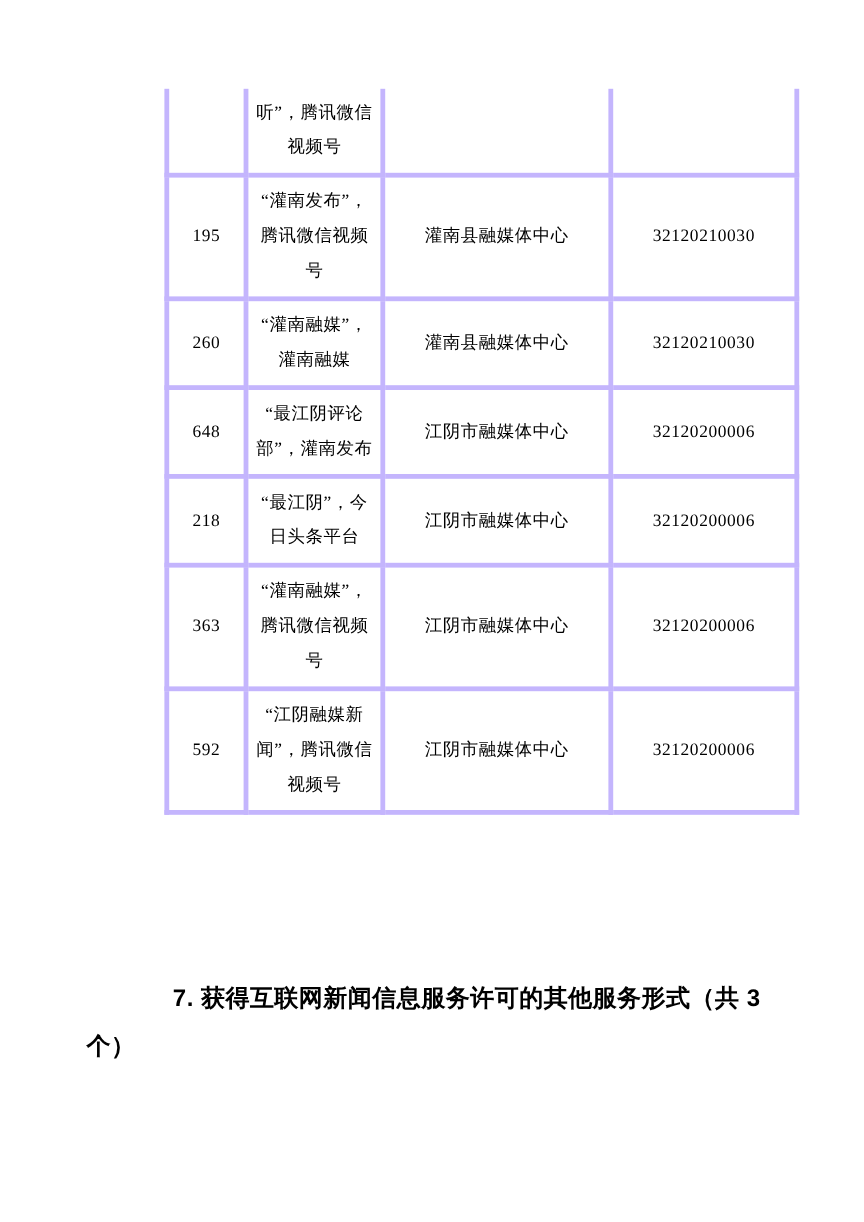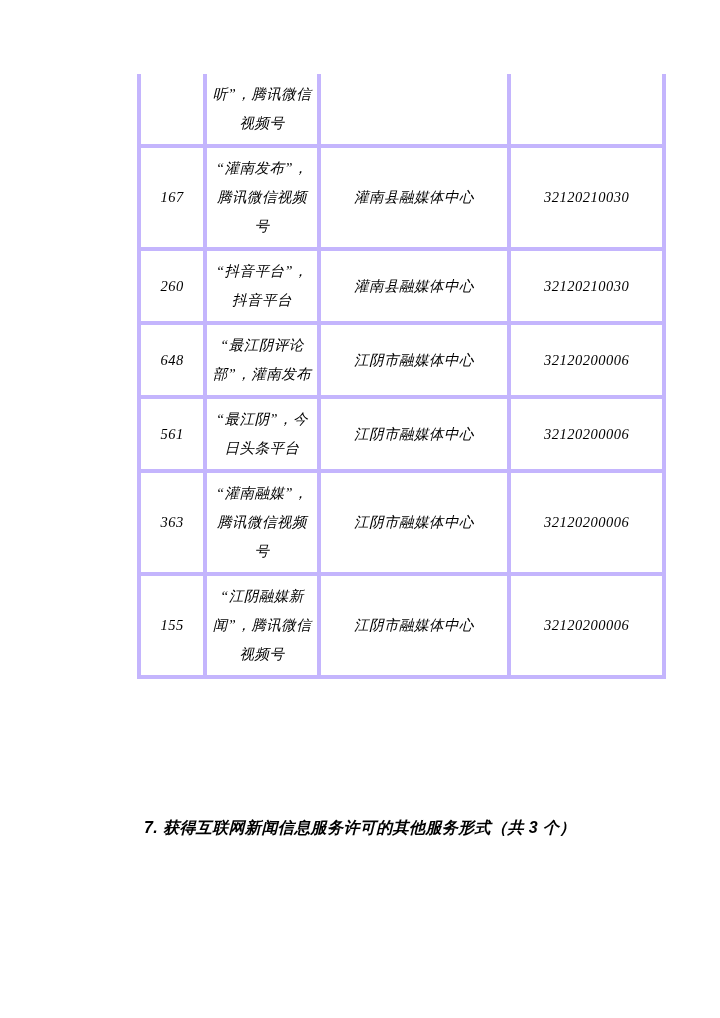--- a/index.html
+++ b/index.html
@@ -14,21 +14,20 @@
     color: #000000;
     position: relative;
     overflow: hidden;
   }
   .page {
     position: relative;
     width: 720px;
     height: 935px;
     box-sizing: border-box;
     padding: 0;
-    font-style: italic;
   }
   .table-wrap {
     position: absolute;
     left: 137px;
     top: 74px;
     width: 477px;
   }
   table.doc-table {
     border-collapse: collapse;
     table-layout: fixed;
@@ -61,72 +60,72 @@
   tr.cont td.col-name {
     border-top: none;
   }
   .heading {
     position: absolute;
     left: 72px;
     top: 812px;
     width: 580px;
     font-family: "Liberation Sans", sans-serif;
     font-weight: bold;
-    font-size: 16px;
+    font-size: 20px;
     line-height: 2.0;
     letter-spacing: 0.4px;
     text-indent: 72px;
   }
 </style>
 </head>
 <body>
 
 <div class="page">
 
   <div class="table-wrap">
     <table class="doc-table">
       <tbody>
         <tr class="cont">
           <td class="col-no"></td>
           <td class="col-name">听”，腾讯微信视频号</td>
           <td class="col-org"></td>
           <td class="col-code"></td>
         </tr>
         <tr>
-          <td class="col-no">167</td>
+          <td class="col-no">195</td>
           <td class="col-name">“灌南发布”，腾讯微信视频号</td>
           <td class="col-org">灌南县融媒体中心</td>
           <td class="col-code">32120210030</td>
         </tr>
         <tr>
           <td class="col-no">260</td>
-          <td class="col-name">“抖音平台”，抖音平台</td>
+          <td class="col-name">“灌南融媒”，灌南融媒</td>
           <td class="col-org">灌南县融媒体中心</td>
           <td class="col-code">32120210030</td>
         </tr>
         <tr>
           <td class="col-no">648</td>
           <td class="col-name">“最江阴评论部”，灌南发布</td>
           <td class="col-org">江阴市融媒体中心</td>
           <td class="col-code">32120200006</td>
         </tr>
         <tr>
-          <td class="col-no">561</td>
+          <td class="col-no">218</td>
           <td class="col-name">“最江阴”，今日头条平台</td>
           <td class="col-org">江阴市融媒体中心</td>
           <td class="col-code">32120200006</td>
         </tr>
         <tr>
           <td class="col-no">363</td>
           <td class="col-name">“灌南融媒”，腾讯微信视频号</td>
           <td class="col-org">江阴市融媒体中心</td>
           <td class="col-code">32120200006</td>
         </tr>
         <tr>
-          <td class="col-no">155</td>
+          <td class="col-no">592</td>
           <td class="col-name">“江阴融媒新闻”，腾讯微信视频号</td>
           <td class="col-org">江阴市融媒体中心</td>
           <td class="col-code">32120200006</td>
         </tr>
       </tbody>
     </table>
   </div>
 
   <div class="heading">7. 获得互联网新闻信息服务许可的其他服务形式（共 3 个）</div>
 

